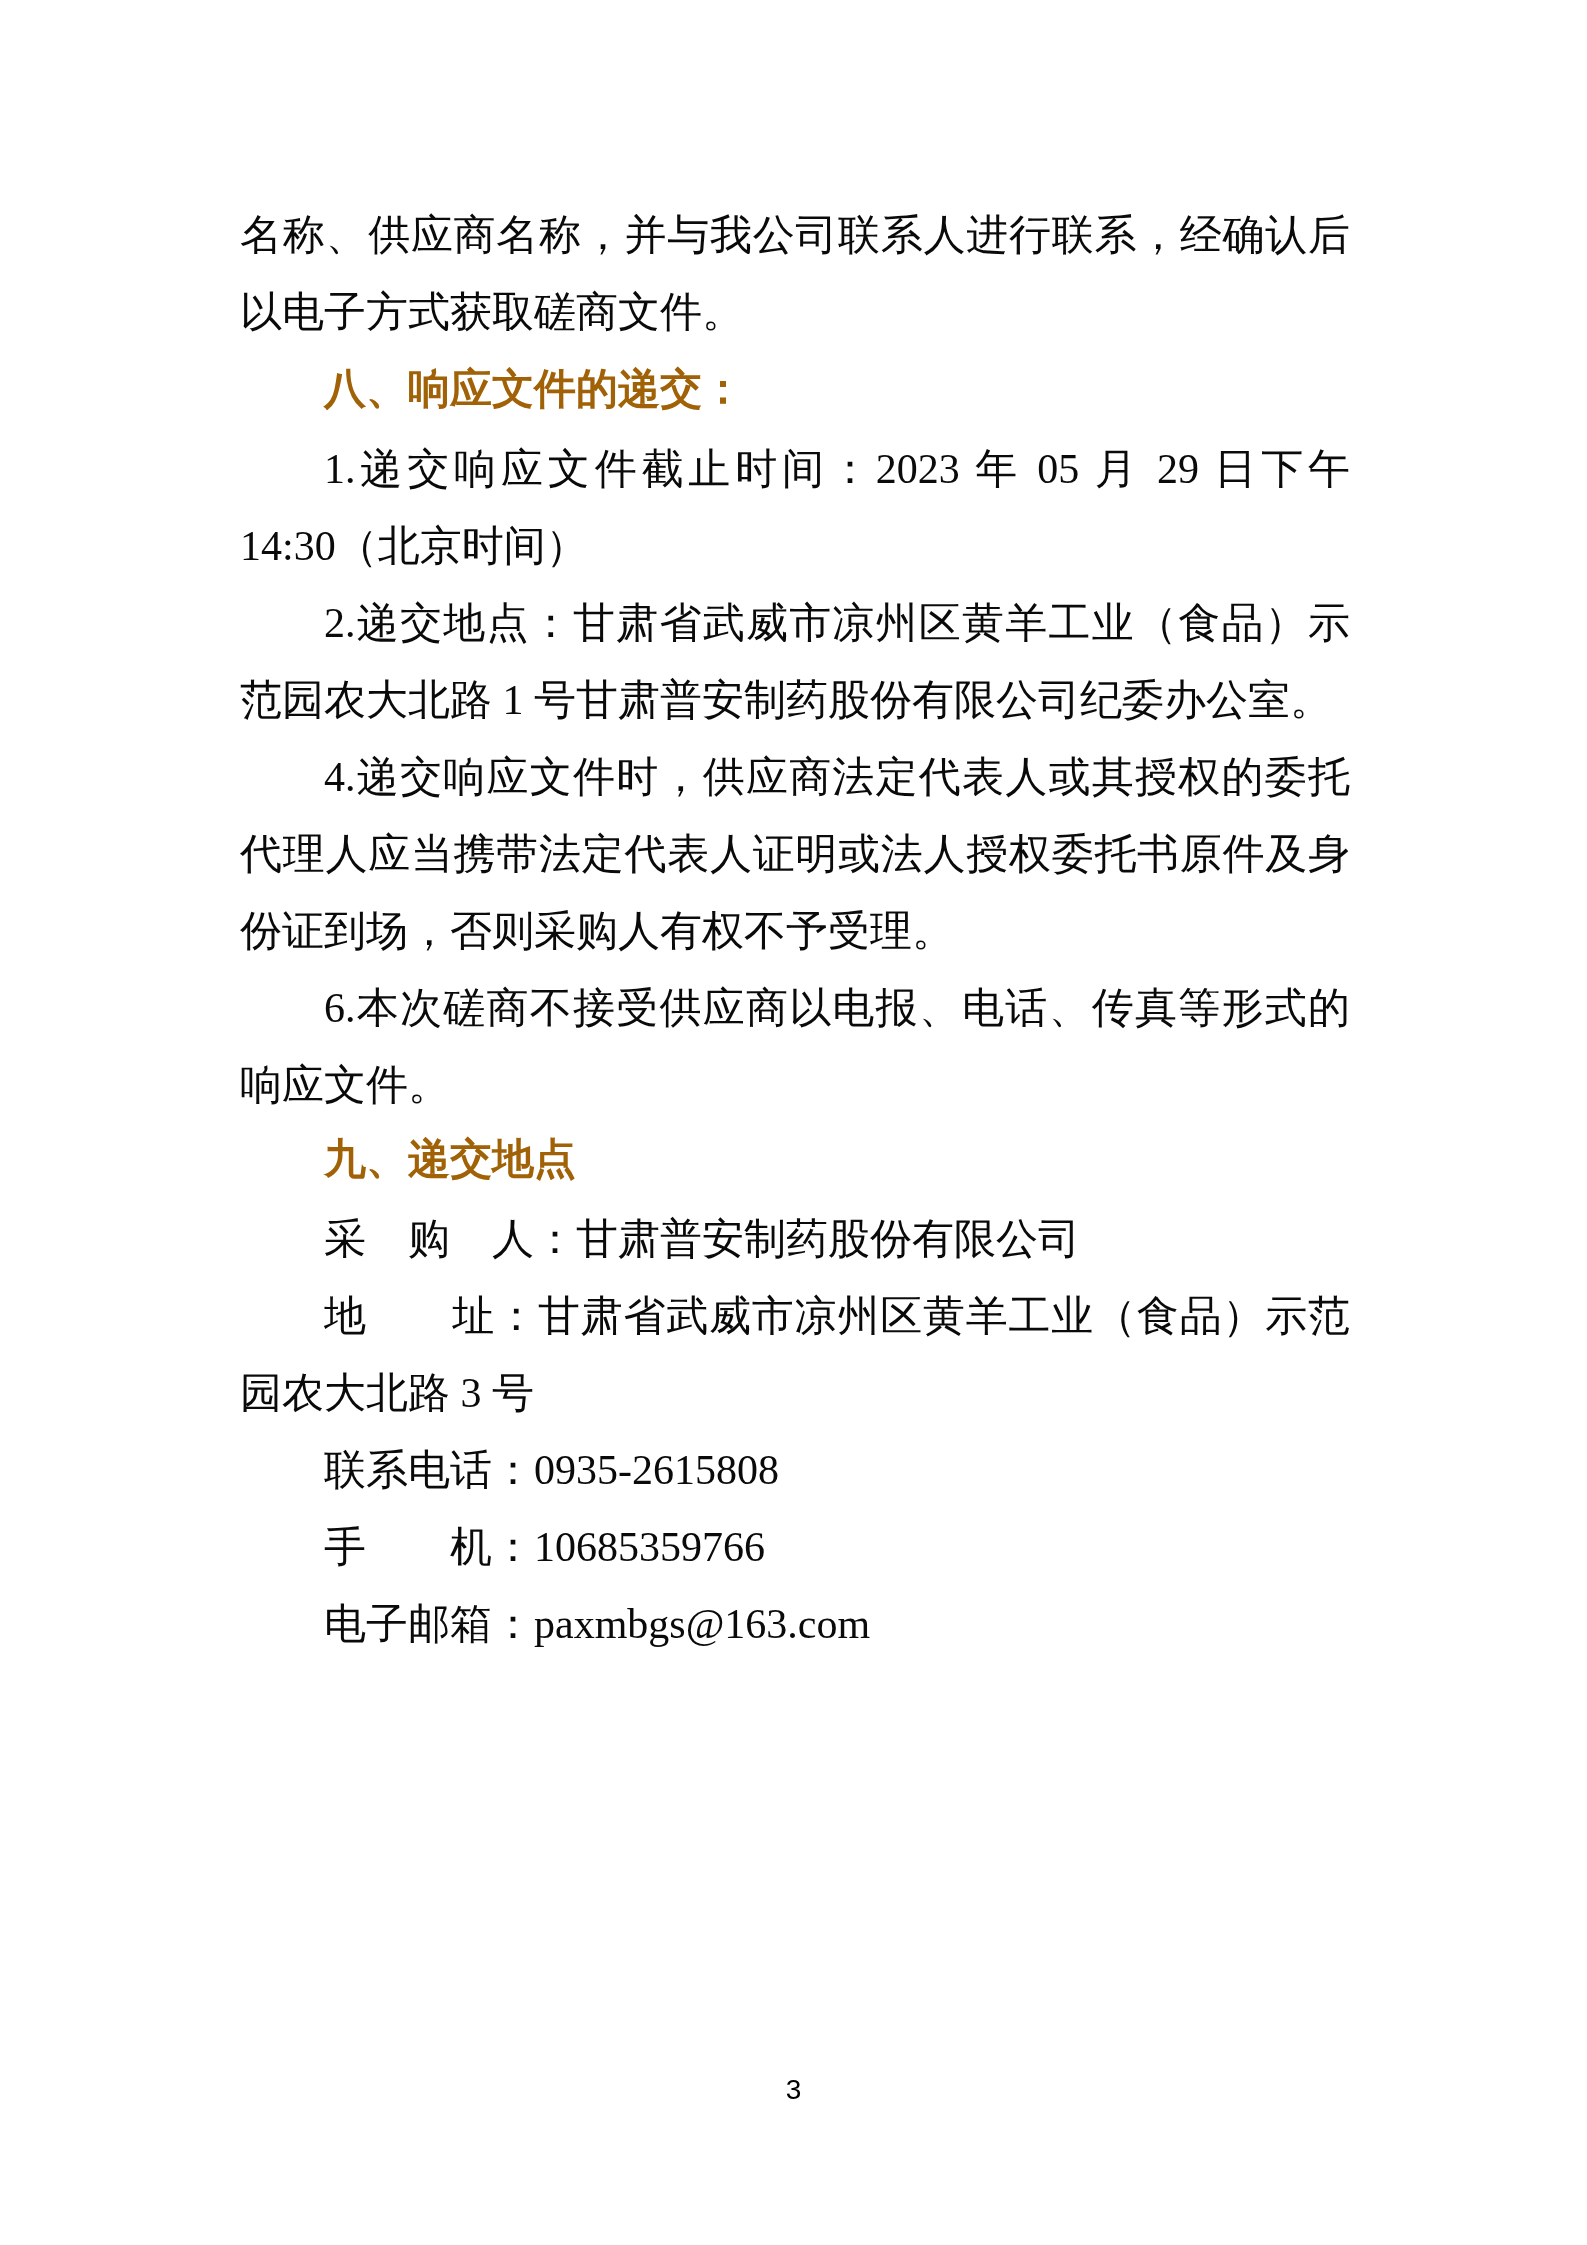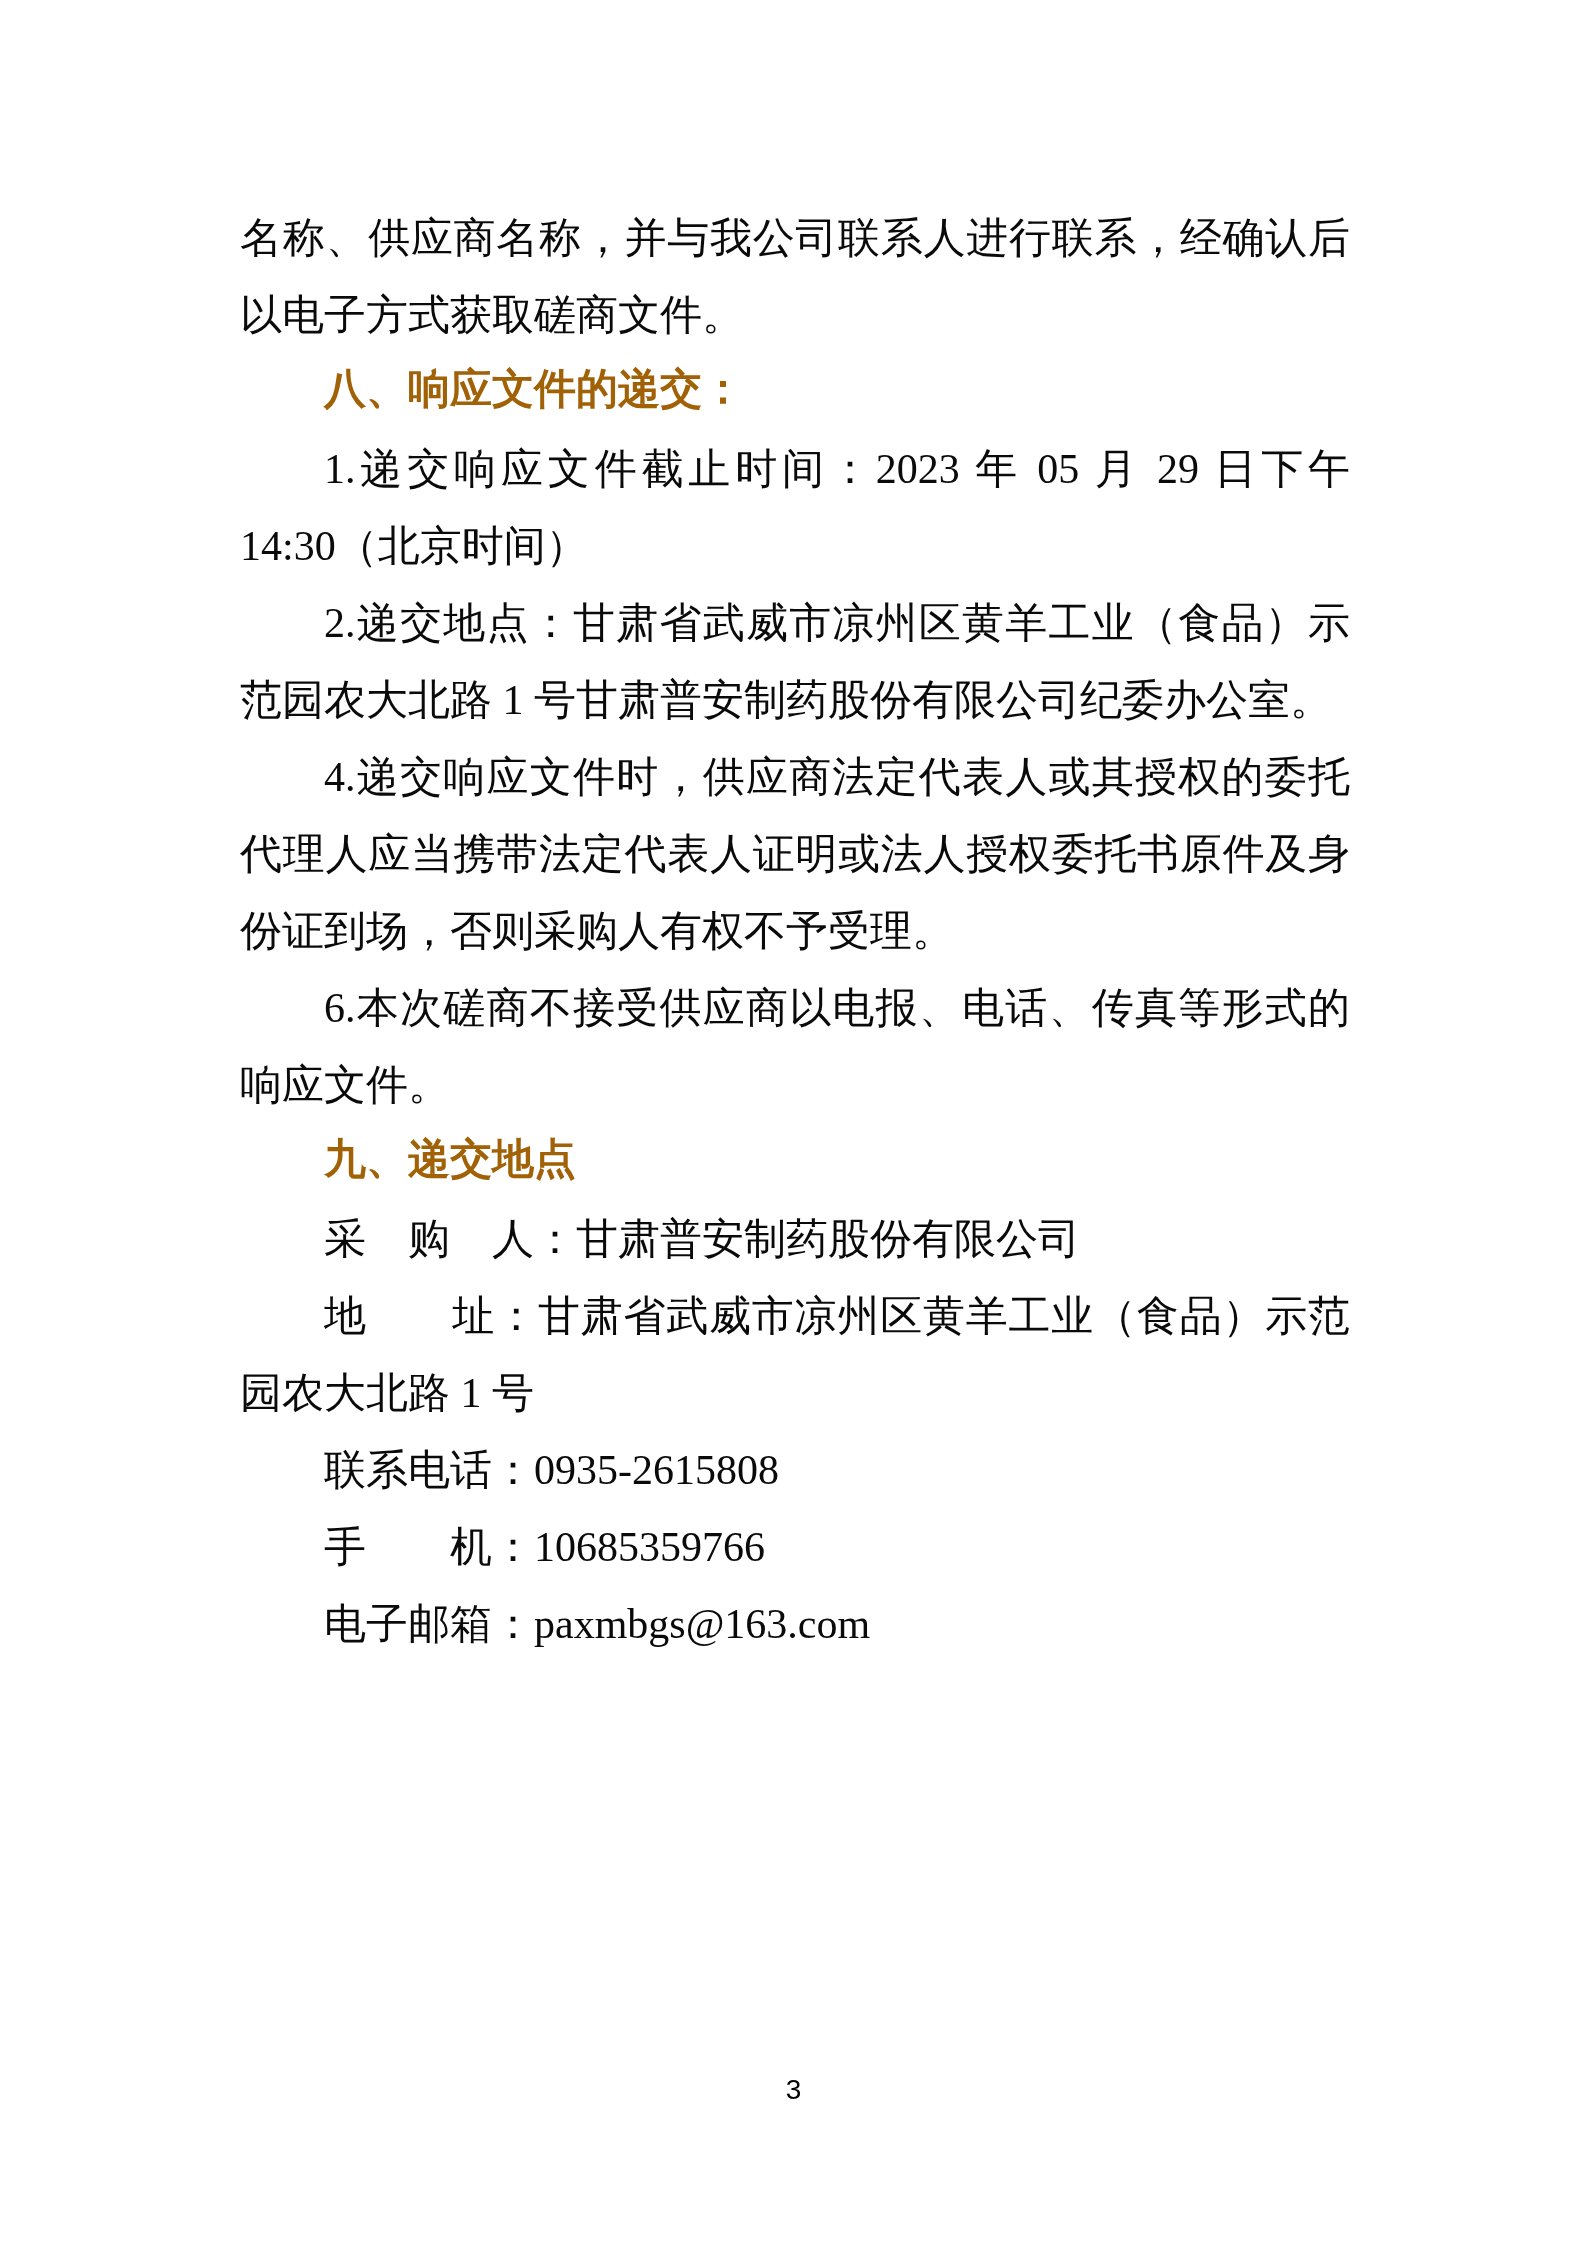--- a/index.html
+++ b/index.html
@@ -28,20 +28,21 @@
     line-height: 77px;
     text-align: justify;
     color: #0a0a0a;
     word-break: normal;
   }
   .para.body {
     text-indent: 84px; 
   }
   .para.continuation {
     text-indent: 0;
+    font-family: Liberation Mono, monospace;
   }
   .para.heading {
     text-indent: 84px;
     font-weight: bold;
     font-family: Liberation Mono, monospace;
     color: #a16207;
   }
   .page-footer {
     position: absolute;
     left: 0;
@@ -60,21 +61,21 @@
 <div class="page">
   <div class="content">
       <p class="para continuation">名称、供应商名称，并与我公司联系人进行联系，经确认后以电子方式获取磋商文件。</p>
       <p class="para heading">八、响应文件的递交：</p>
       <p class="para body">1.递交响应文件截止时间：2023 年 05 月 29 日下午 14:30（北京时间）</p>
       <p class="para body">2.递交地点：甘肃省武威市凉州区黄羊工业（食品）示范园农大北路 1 号甘肃普安制药股份有限公司纪委办公室。</p>
       <p class="para body">4.递交响应文件时，供应商法定代表人或其授权的委托代理人应当携带法定代表人证明或法人授权委托书原件及身份证到场，否则采购人有权不予受理。</p>
       <p class="para body">6.本次磋商不接受供应商以电报、电话、传真等形式的响应文件。</p>
       <p class="para heading">九、递交地点</p>
       <p class="para body">采　购　人：甘肃普安制药股份有限公司</p>
-      <p class="para body">地　　址：甘肃省武威市凉州区黄羊工业（食品）示范园农大北路 1 号</p>
+      <p class="para body">地　　址：甘肃省武威市凉州区黄羊工业（食品）示范园农大北路 3 号</p>
       <p class="para body">联系电话：0935-2615808</p>
       <p class="para body">手　　机：10685359766</p>
       <p class="para body">电子邮箱：paxmbgs@163.com</p>
     </div>
   <div class="page-footer">
     <span>3</span>
   </div>
 </div>
 
 </body></html>

